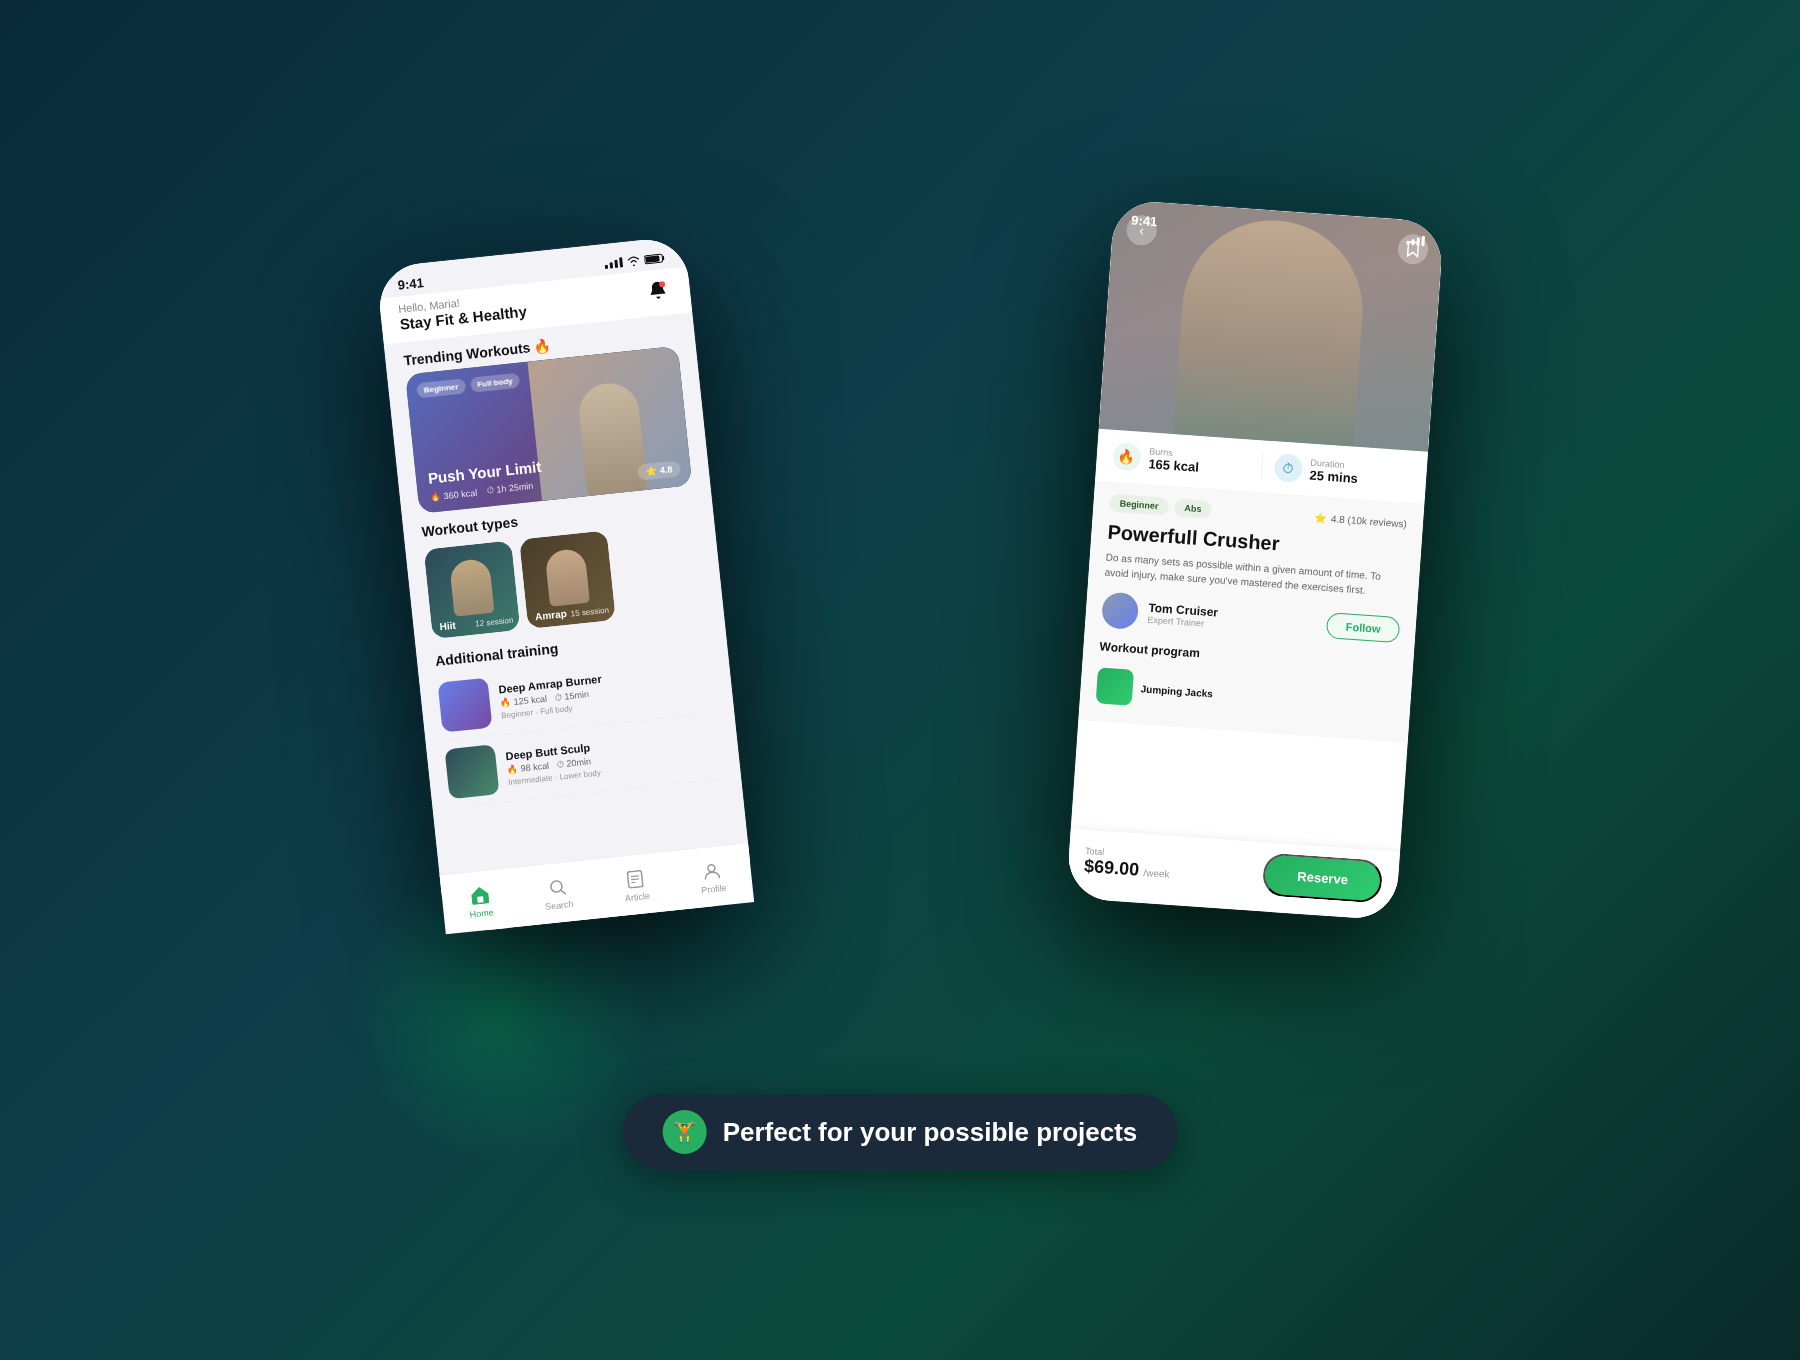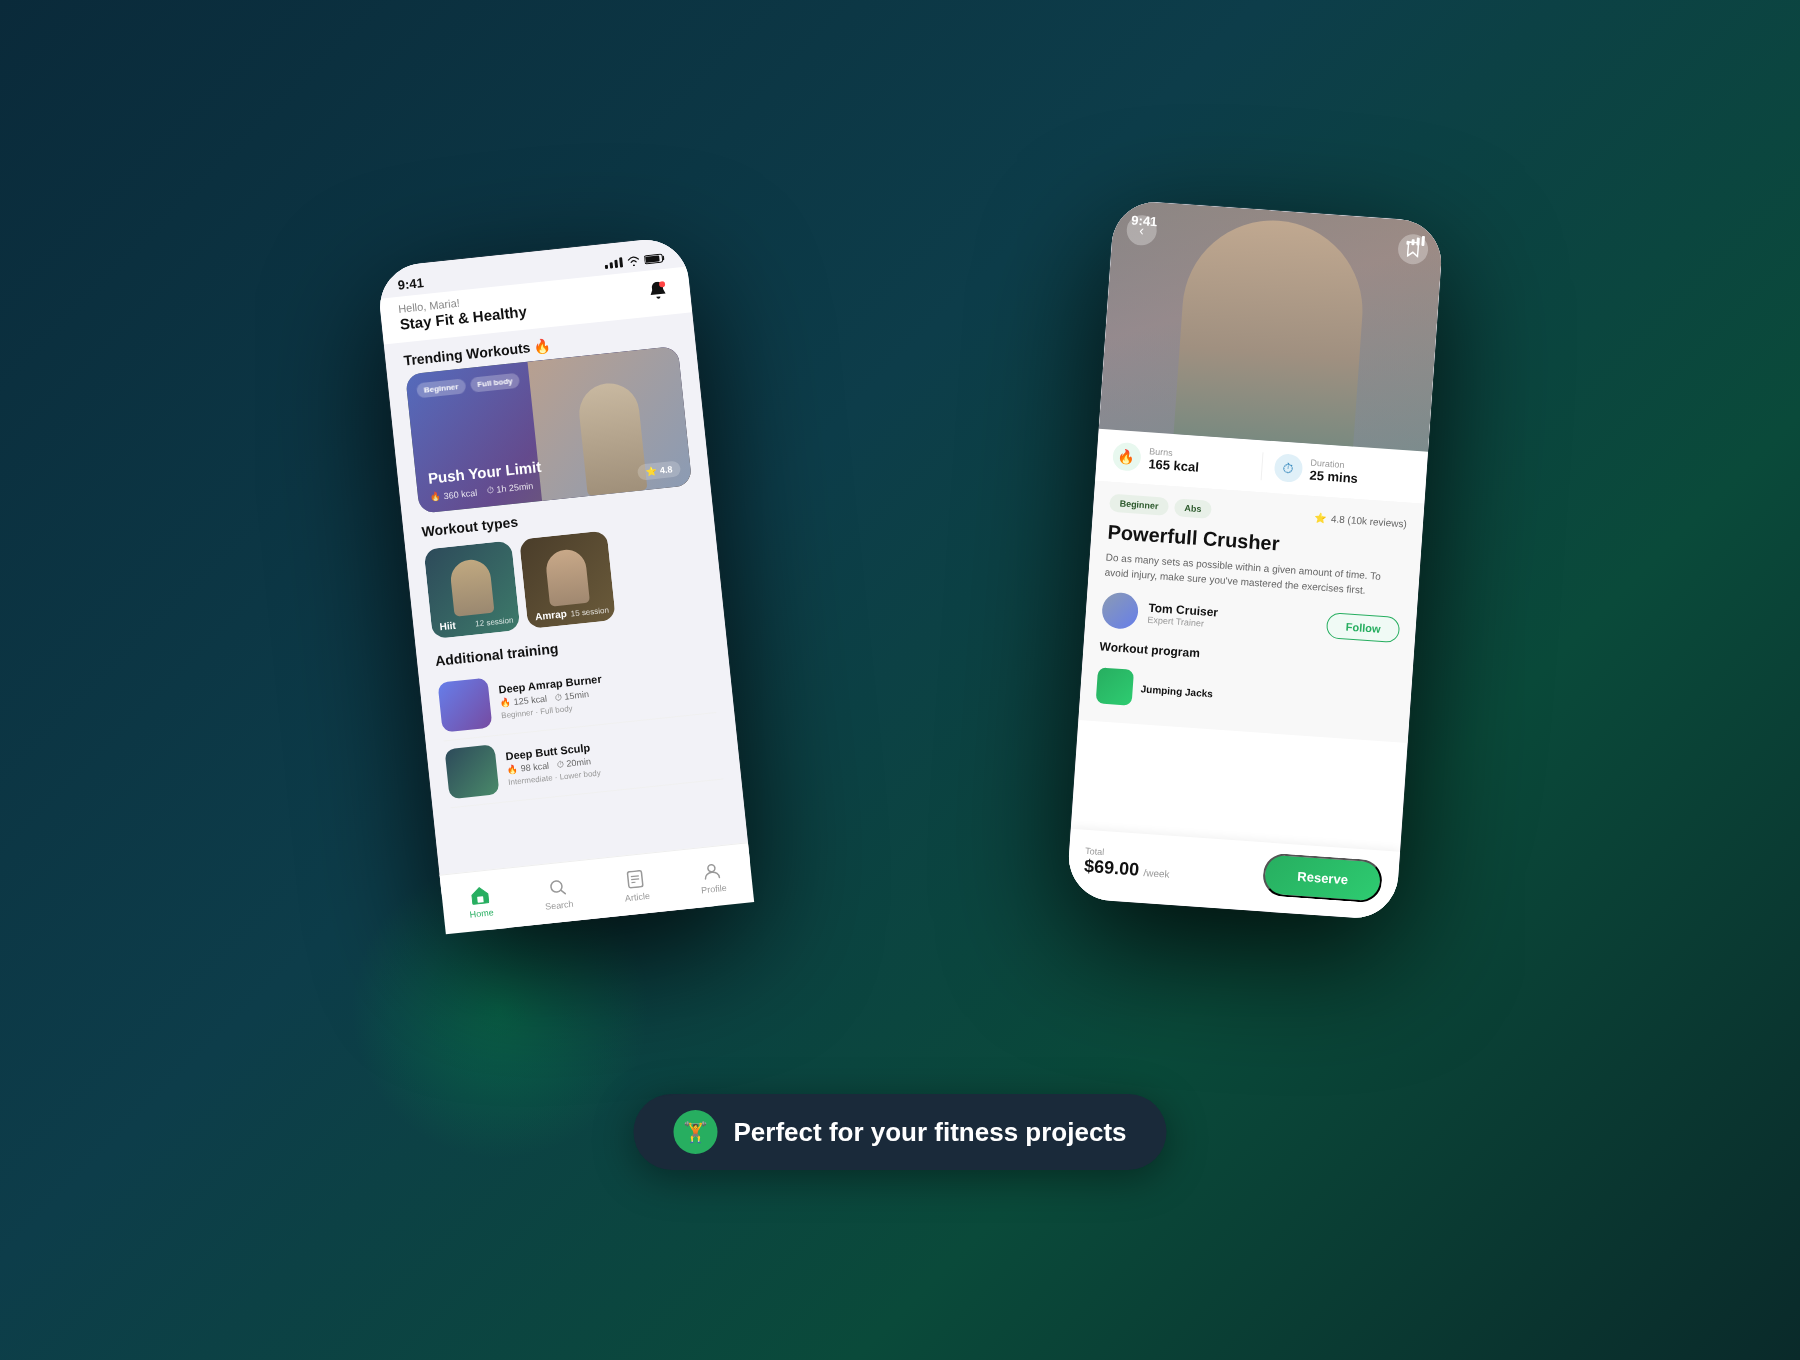--- a/index.html
+++ b/index.html
@@ -855,16 +855,16 @@
           </div>
           <button class="reserve-btn">Reserve</button>
         </div>
 
       </div>
     </div>
   </div>
 
   <div class="tagline-bar">
     <div class="tagline-icon">🏋</div>
-    <span class="tagline-text">Perfect for your fitness projects</span>
+    <span class="tagline-text">Perfect for your possible projects</span>
   </div>
 
 </div>
 
 </body></html>

